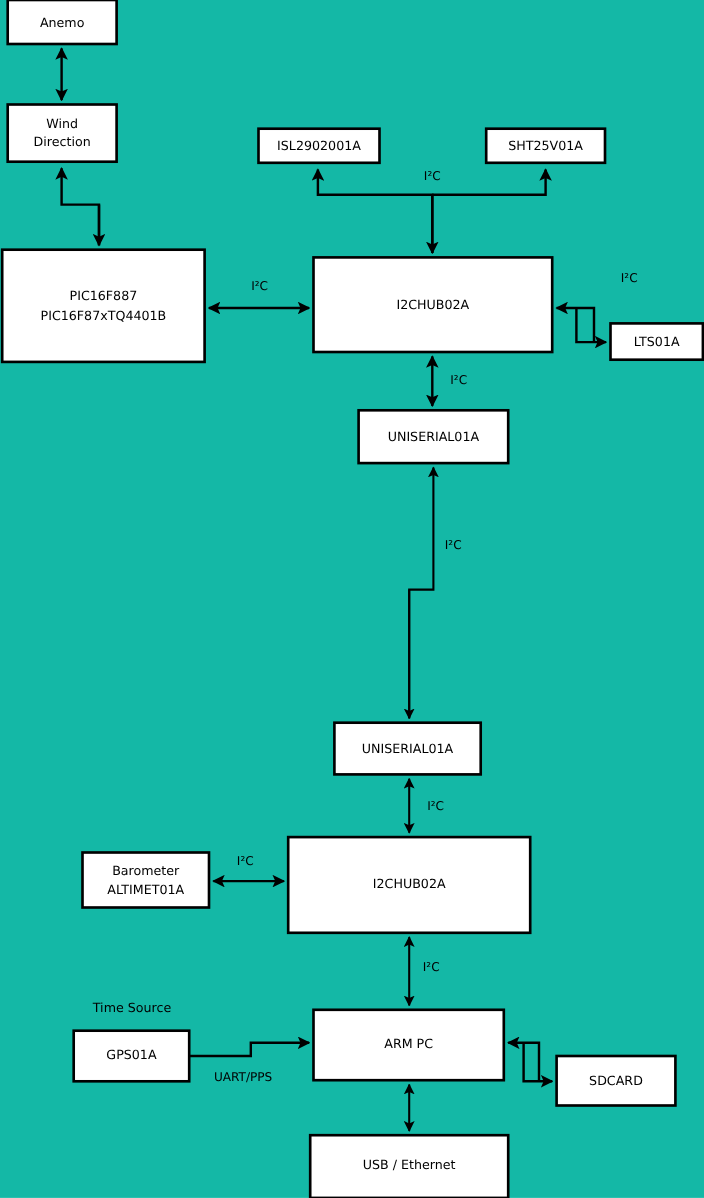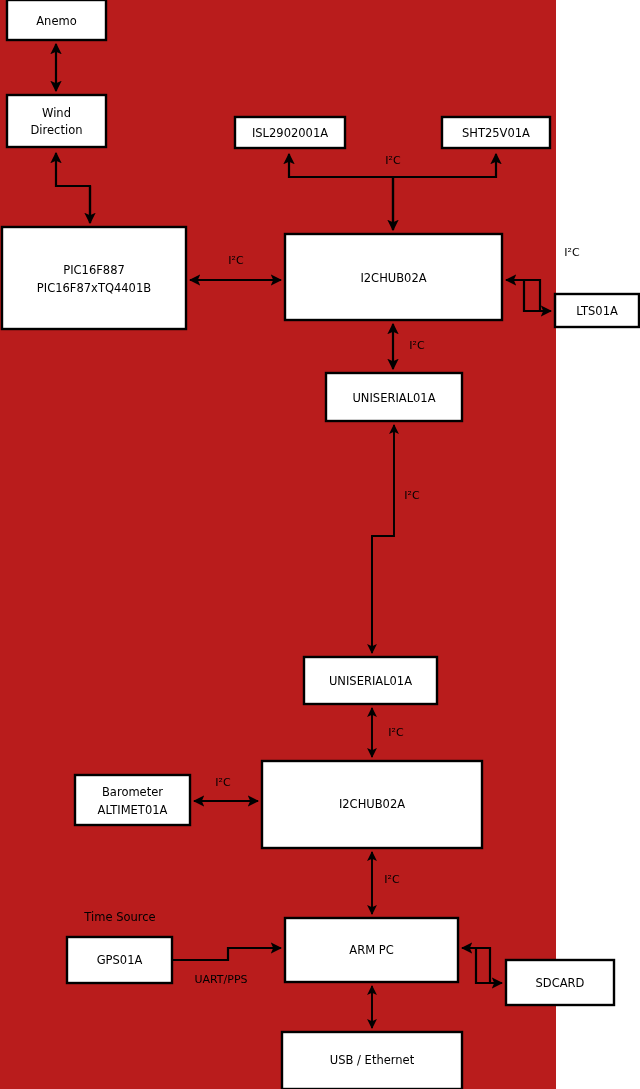--- a/index.html
+++ b/index.html
@@ -8,23 +8,23 @@
     background: #ffffff;
   }
   body {
     width: 640px;
     height: 1089px;
     overflow: hidden;
     font-family: "DejaVu Sans", sans-serif;
   }
   #diagram-root {
     position: relative;
-    width: 556px;
+    width: 640px;
     height: 1089px;
-    background: #b91c1c;
+    background: #14b8a6;
   }
   svg#diagram {
     display: block;
     width: 640px;
     height: 1089px;
   }
   .box-rect {
     fill: #ffffff;
     stroke: #000000;
     stroke-width: 2.4;

